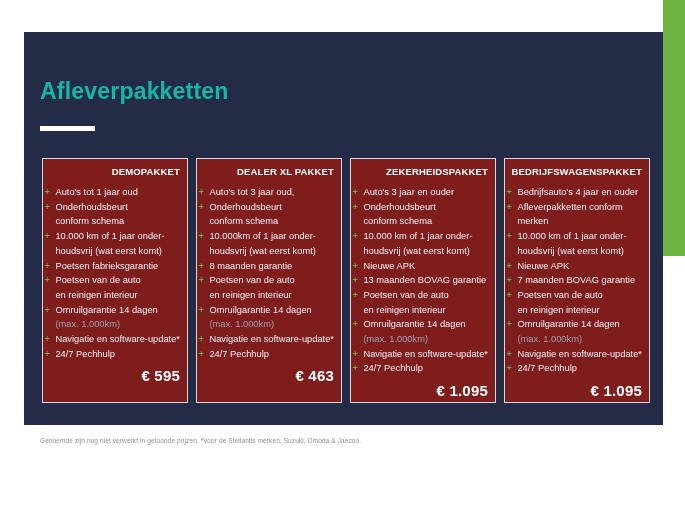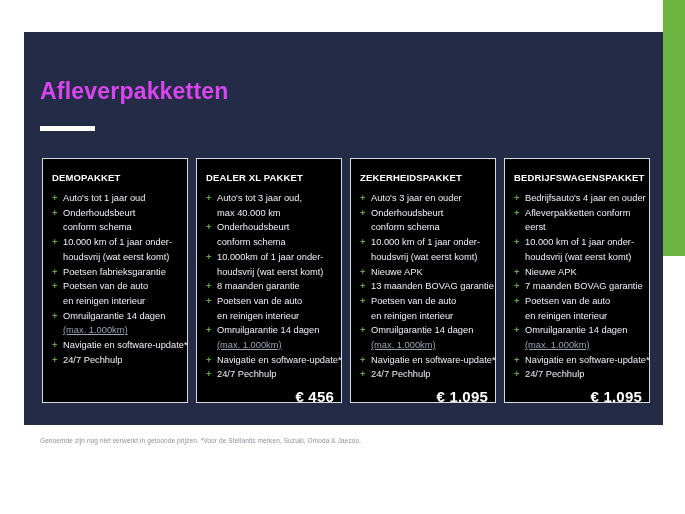--- a/index.html
+++ b/index.html
@@ -18,46 +18,47 @@
   }
   .slide {
     position: absolute;
     left: 24px; top: 32px;
     width: 639px; height: 393px;
     background: #232b46;
   }
   .slide-title {
     position: absolute;
     left: 16px; top: 46px;
-    color: #d946ef;
+    color: #14b8a6;
     font-size: 23px;
     font-weight: bold;
     letter-spacing: 0.2px;
   }
   .title-underline {
     position: absolute;
     left: 16px; top: 94px;
     width: 55px; height: 5px;
     background: #ffffff;
   }
   .cards {
     position: absolute;
     left: 18px; top: 126px;
     width: 608px; height: 245px;
     display: flex;
     gap: 8px;
   }
   .card {
     flex: 1 1 0;
     border: 1px solid #d6dae3;
-    background: #000000;
+    background: #7f1d1d;
     display: flex;
     flex-direction: column;
-    padding: 13px 7px 9px 9px;
+    padding: 7px 7px 9px 9px;
     min-width: 0;
+    align-items: flex-end;
   }
   .card-title {
     color: #ffffff;
     font-size: 9.5px;
     font-weight: bold;
     letter-spacing: 0.15px;
     white-space: nowrap;
     margin-bottom: 8px;
   }
   .features {
@@ -72,21 +73,20 @@
     white-space: nowrap;
   }
   .features li .plus {
     position: absolute;
     left: 0; top: 0;
     color: #6aa34d;
     font-weight: bold;
   }
   .features li .dim {
     color: #99a1b3;
-    text-decoration: underline;
   }
   .price {
     margin-top: 6px;
     text-align: right;
     color: #ffffff;
     font-size: 15px;
     font-weight: bold;
     letter-spacing: 0.2px;
   }
   .footnote {
@@ -115,40 +115,40 @@
           <li><span class="plus">+</span><span>10.000 km of 1 jaar onder-</span></li>
           <li><span>houdsvrij (wat eerst komt)</span></li>
           <li><span class="plus">+</span><span>Poetsen fabrieksgarantie</span></li>
           <li><span class="plus">+</span><span>Poetsen van de auto</span></li>
           <li><span>en reinigen interieur</span></li>
           <li><span class="plus">+</span><span>Omruilgarantie 14 dagen</span></li>
           <li><span class="dim">(max. 1.000km)</span></li>
           <li><span class="plus">+</span><span>Navigatie en software-update*</span></li>
           <li><span class="plus">+</span><span>24/7 Pechhulp</span></li>
         </ul>
+    <div class="price">€ 595</div>
   </div>
 
   <div class="card">
     <div class="card-title">DEALER XL PAKKET</div>
     <ul class="features">
           <li><span class="plus">+</span><span>Auto's tot 3 jaar oud,</span></li>
-          <li><span>max 40.000 km</span></li>
           <li><span class="plus">+</span><span>Onderhoudsbeurt</span></li>
           <li><span>conform schema</span></li>
           <li><span class="plus">+</span><span>10.000km of 1 jaar onder-</span></li>
           <li><span>houdsvrij (wat eerst komt)</span></li>
           <li><span class="plus">+</span><span>8 maanden garantie</span></li>
           <li><span class="plus">+</span><span>Poetsen van de auto</span></li>
           <li><span>en reinigen interieur</span></li>
           <li><span class="plus">+</span><span>Omruilgarantie 14 dagen</span></li>
           <li><span class="dim">(max. 1.000km)</span></li>
           <li><span class="plus">+</span><span>Navigatie en software-update*</span></li>
           <li><span class="plus">+</span><span>24/7 Pechhulp</span></li>
         </ul>
-    <div class="price">€ 456</div>
+    <div class="price">€ 463</div>
   </div>
 
   <div class="card">
     <div class="card-title">ZEKERHEIDSPAKKET</div>
     <ul class="features">
           <li><span class="plus">+</span><span>Auto's 3 jaar en ouder</span></li>
           <li><span class="plus">+</span><span>Onderhoudsbeurt</span></li>
           <li><span>conform schema</span></li>
           <li><span class="plus">+</span><span>10.000 km of 1 jaar onder-</span></li>
           <li><span>houdsvrij (wat eerst komt)</span></li>
@@ -162,21 +162,21 @@
           <li><span class="plus">+</span><span>24/7 Pechhulp</span></li>
         </ul>
     <div class="price">€ 1.095</div>
   </div>
 
   <div class="card">
     <div class="card-title">BEDRIJFSWAGENSPAKKET</div>
     <ul class="features">
           <li><span class="plus">+</span><span>Bedrijfsauto's 4 jaar en ouder</span></li>
           <li><span class="plus">+</span><span>Afleverpakketten conform</span></li>
-          <li><span>eerst</span></li>
+          <li><span>merken</span></li>
           <li><span class="plus">+</span><span>10.000 km of 1 jaar onder-</span></li>
           <li><span>houdsvrij (wat eerst komt)</span></li>
           <li><span class="plus">+</span><span>Nieuwe APK</span></li>
           <li><span class="plus">+</span><span>7 maanden BOVAG garantie</span></li>
           <li><span class="plus">+</span><span>Poetsen van de auto</span></li>
           <li><span>en reinigen interieur</span></li>
           <li><span class="plus">+</span><span>Omruilgarantie 14 dagen</span></li>
           <li><span class="dim">(max. 1.000km)</span></li>
           <li><span class="plus">+</span><span>Navigatie en software-update*</span></li>
           <li><span class="plus">+</span><span>24/7 Pechhulp</span></li>

